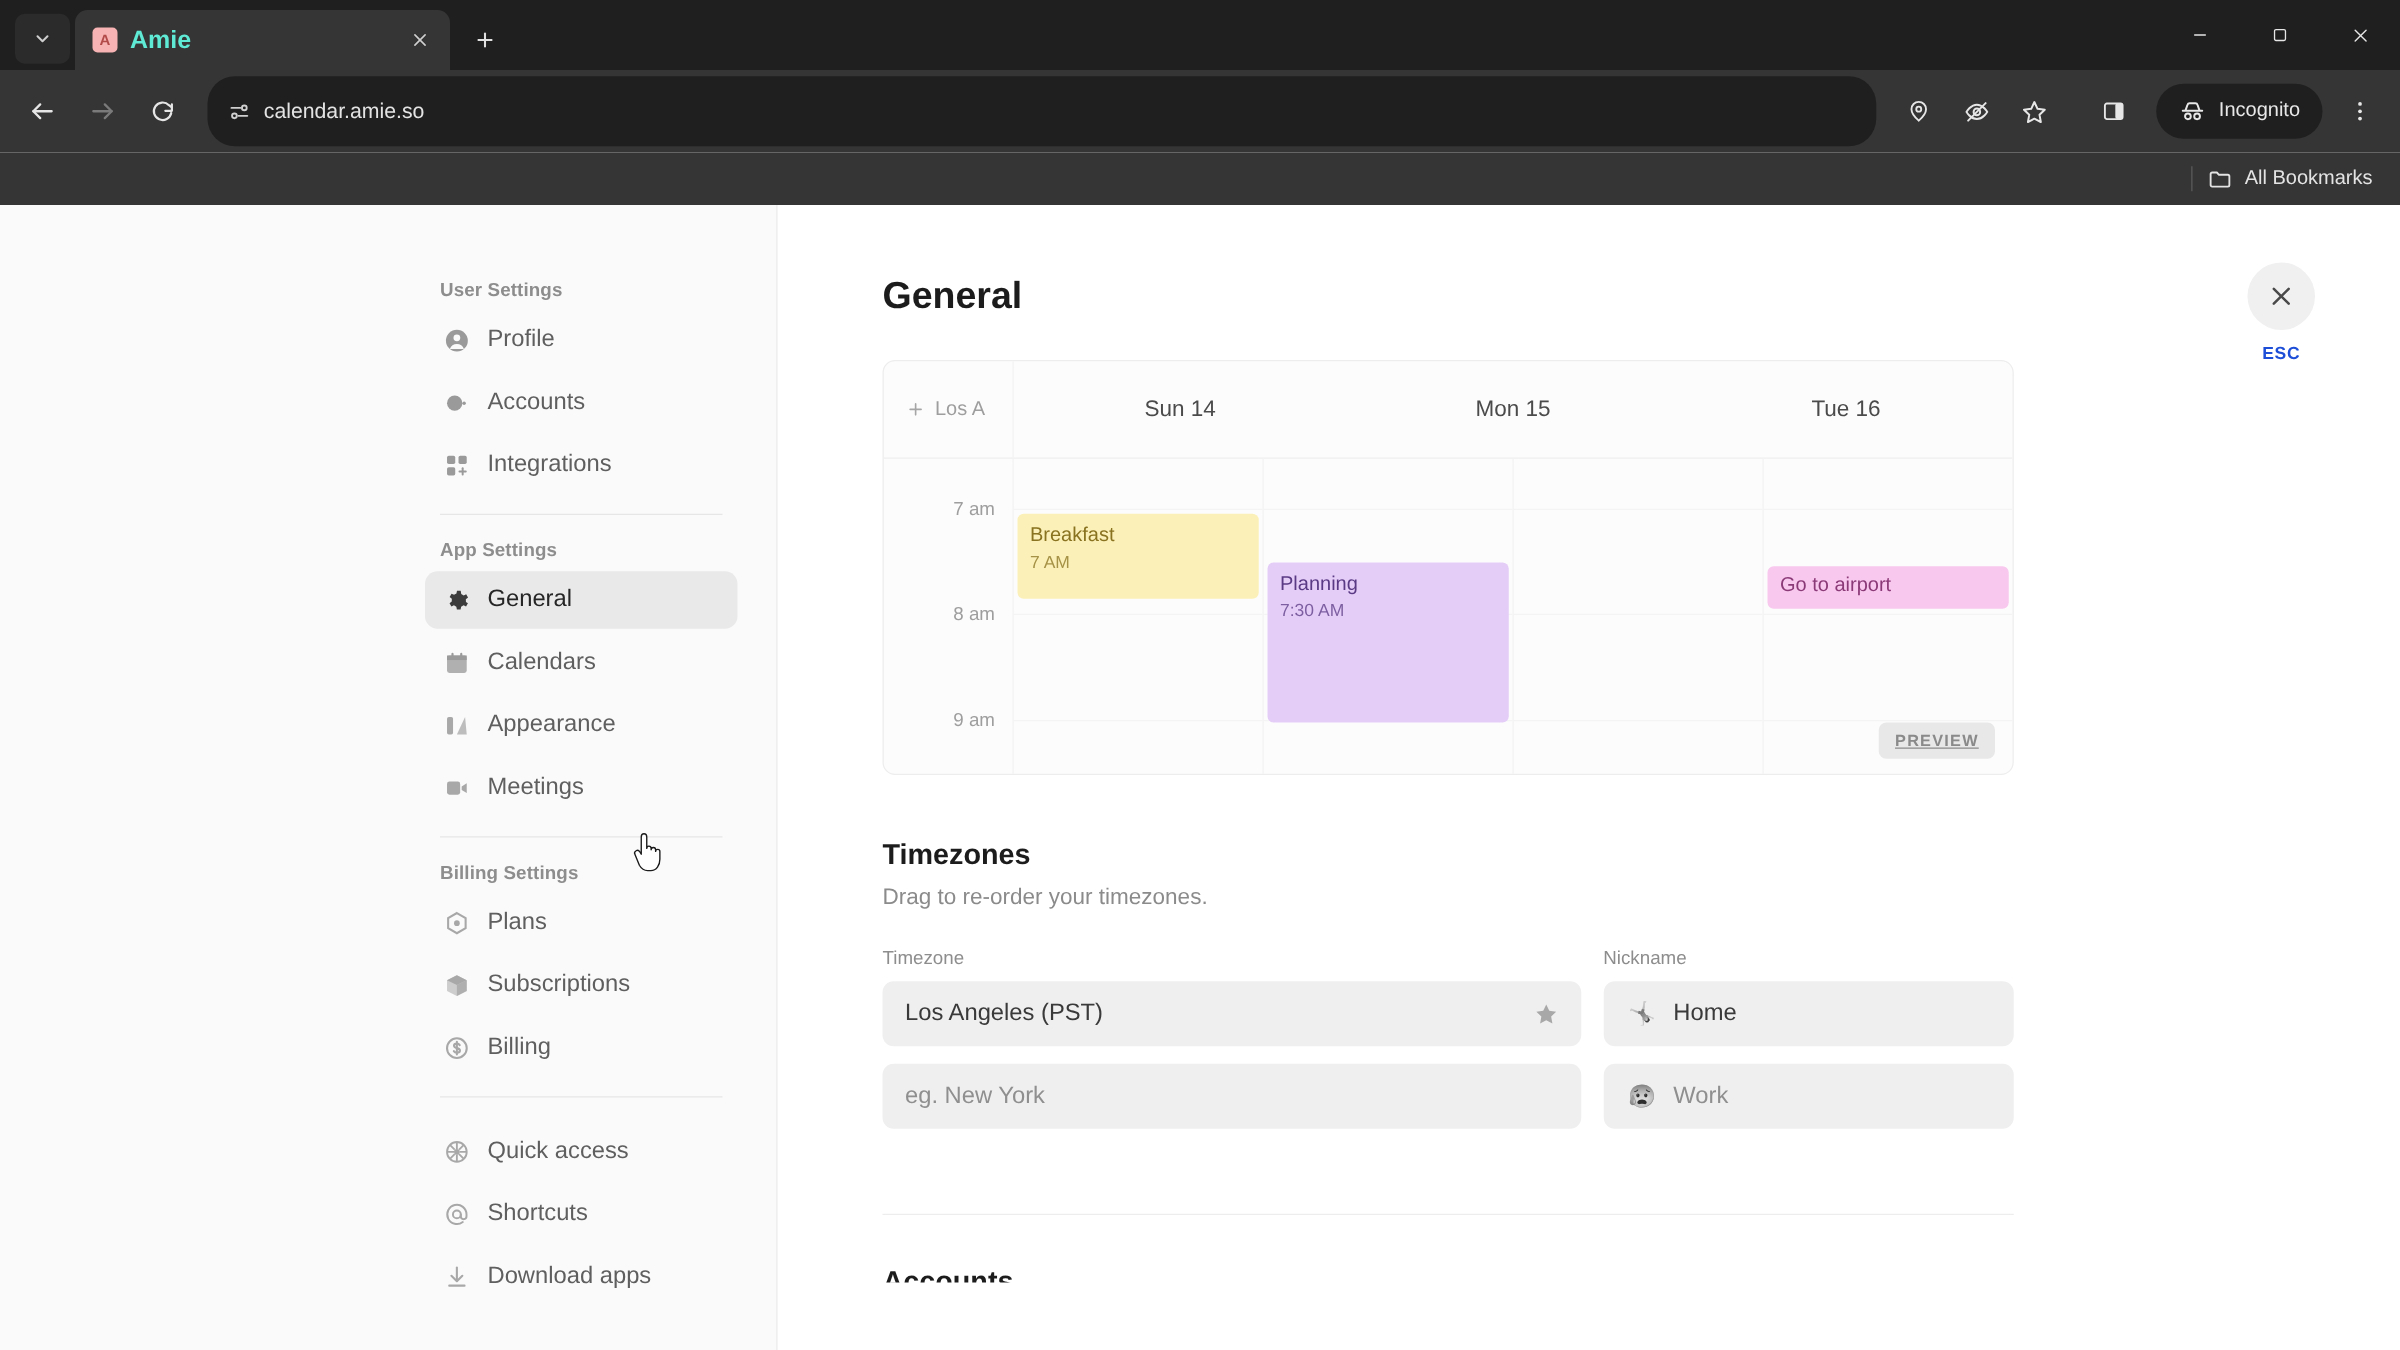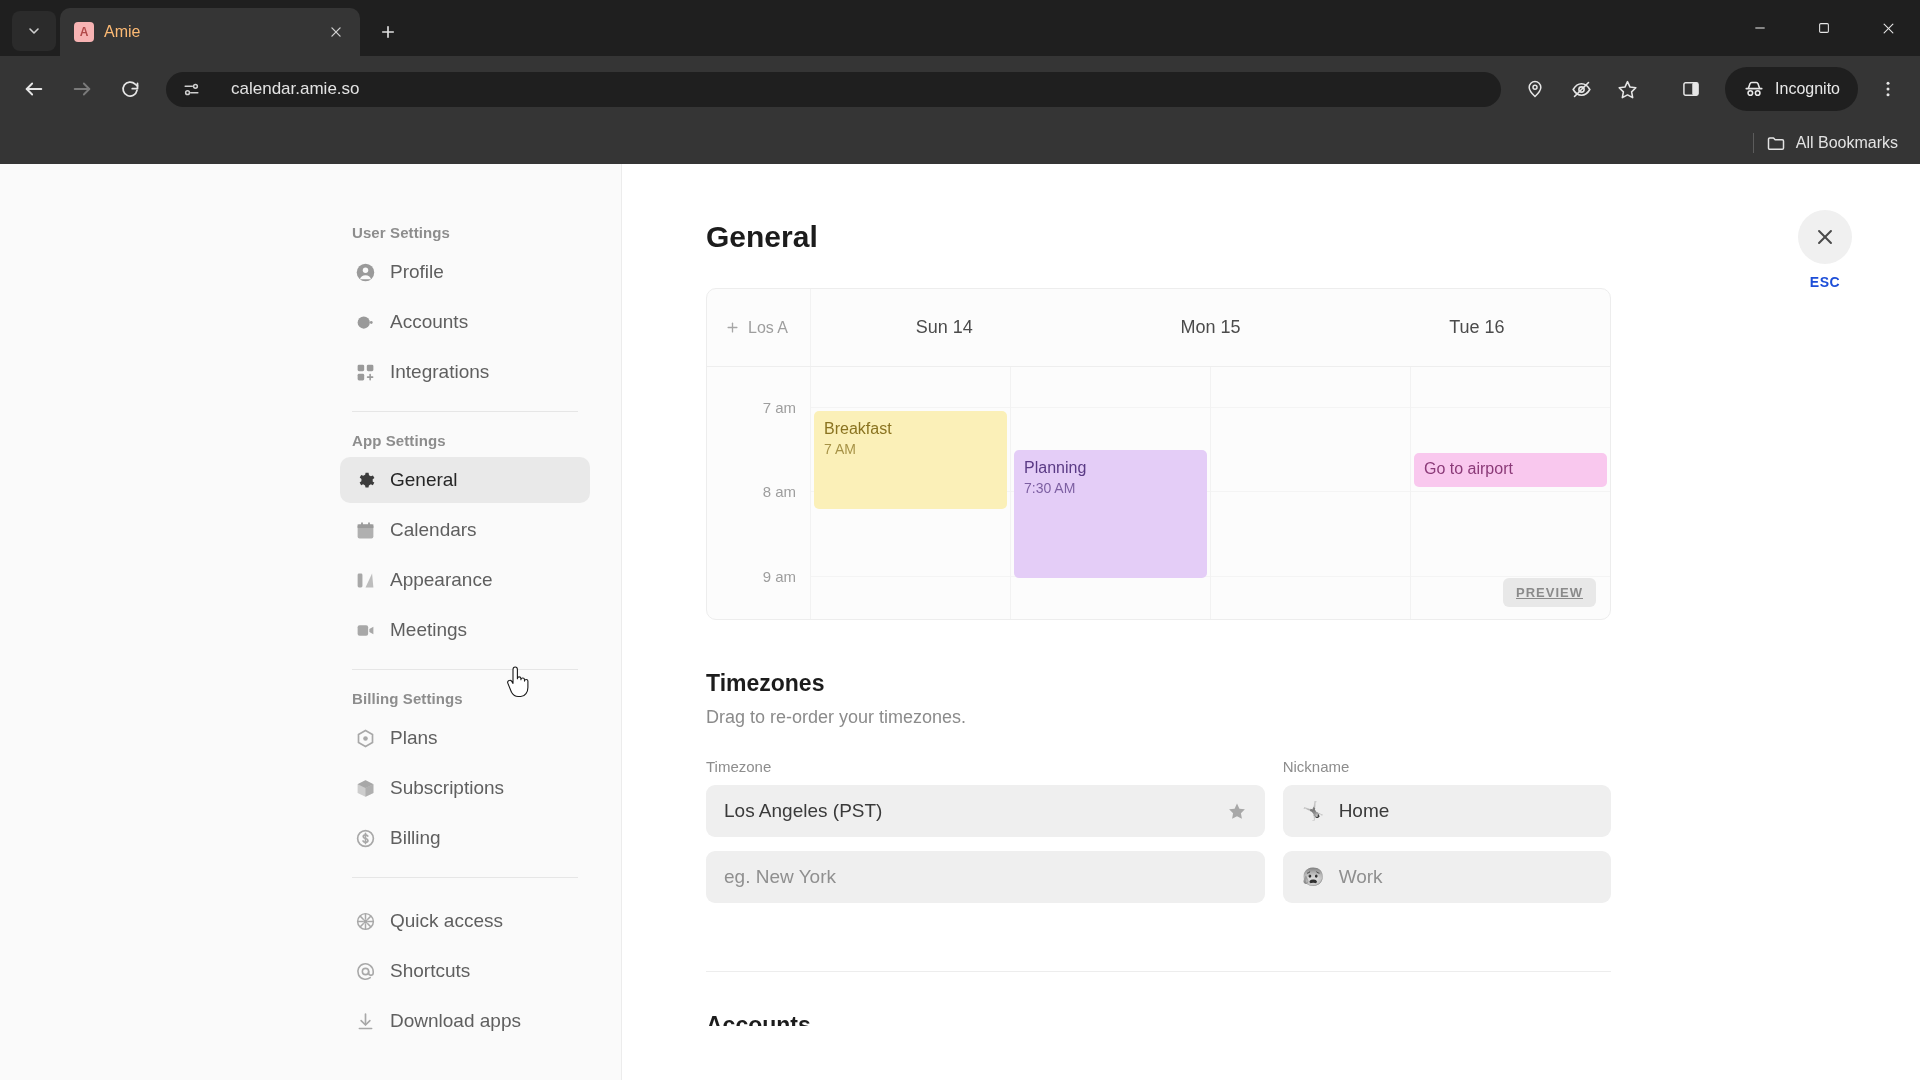--- a/index.html
+++ b/index.html
@@ -29,21 +29,21 @@
     background: #353535; border-radius: 10px 10px 0 0;
     display: flex; align-items: center; gap: 10px;
     padding: 0 12px 0 14px; position: relative;
   }
   .tab-favicon {
     width: 20px; height: 20px; border-radius: 4px;
     background: #f7b3b3; color: #b24a4a;
     font-size: 12px; display: flex; align-items: center; justify-content: center;
     font-weight: bold;
   }
-  .tab-title { color: #fdba74; font-size: 16px; flex: 1; white-space: nowrap; overflow: hidden; }
+  .tab-title { color: #5eead4; font-size: 20px; flex: 1; white-space: nowrap; overflow: hidden; font-weight: bold; }
   .tab-close { color: #d0d0d0; font-size: 18px; width: 24px; height: 24px;
     display: flex; align-items: center; justify-content: center; border-radius: 50%; }
   .tab-new {
     width: 36px; height: 36px; margin: 0 0 6px 10px; color: #e0e0e0;
     display: flex; align-items: center; justify-content: center;
     font-size: 24px; border-radius: 50%;
   }
   .win-controls {
     position: absolute; right: 0; top: 0; height: 56px;
     display: flex; align-items: center;
@@ -52,22 +52,22 @@
     color: #e6e6e6; font-size: 16px; }
 
   .toolbar {
     height: 66px; background: #353535;
     display: flex; align-items: center; padding: 0 12px; gap: 4px;
   }
   .nav-btn { width: 44px; height: 44px; border-radius: 50%;
     display: flex; align-items: center; justify-content: center; color: #e6e6e6; font-size: 20px; }
   .nav-btn.disabled { color: #7a7a7a; }
   .omnibox {
-    flex: 1; height: 35px; background: #1f1f1f; border-radius: 22px;
-    display: flex; align-items: center; padding: 0 16px; gap: 30px;
+    flex: 1; height: 56px; background: #1f1f1f; border-radius: 22px;
+    display: flex; align-items: center; padding: 0 16px; gap: 10px;
     margin: 0 10px;
     text-align: right;
   }
   .omnibox-url { color: #e3e3e3; font-size: 17px; }
   .tb-icons { display: flex; align-items: center; gap: 6px; }
   .tb-icon { width: 40px; height: 40px; border-radius: 50%;
     display: flex; align-items: center; justify-content: center; color: #e6e6e6; }
   .incognito-pill {
     height: 44px; background: #1f1f1f; border-radius: 22px; display: flex;
     align-items: center; gap: 10px; padding: 0 18px; margin-left: 10px; color: #e8e8e8; font-size: 16px;
@@ -538,21 +538,21 @@
             <div class="cal-gutter">
               <div class="cal-hour-label" style="top:32px">7 am</div>
               <div class="cal-hour-label" style="top:116px">8 am</div>
               <div class="cal-hour-label" style="top:201px">9 am</div>
             </div>
 
             <div class="cal-col">
               <div class="cal-line" style="top:40px"></div>
                 <div class="cal-line" style="top:124px"></div>
                 <div class="cal-line" style="top:209px"></div>
-              <div class="ev" style="top:44px;height:98px;background:#fbf0b8;color:#8a7320;">
+              <div class="ev" style="top:44px;height:68px;background:#fbf0b8;color:#8a7320;">
                 <div class="ev-title">Breakfast</div>
                 <div class="ev-time">7 AM</div>
               </div>
             </div>
 
             <div class="cal-col">
               <div class="cal-line" style="top:40px"></div>
                 <div class="cal-line" style="top:124px"></div>
                 <div class="cal-line" style="top:209px"></div>
               <div class="ev" style="top:83px;height:128px;background:#e4cdf7;color:#5a3a85;">

